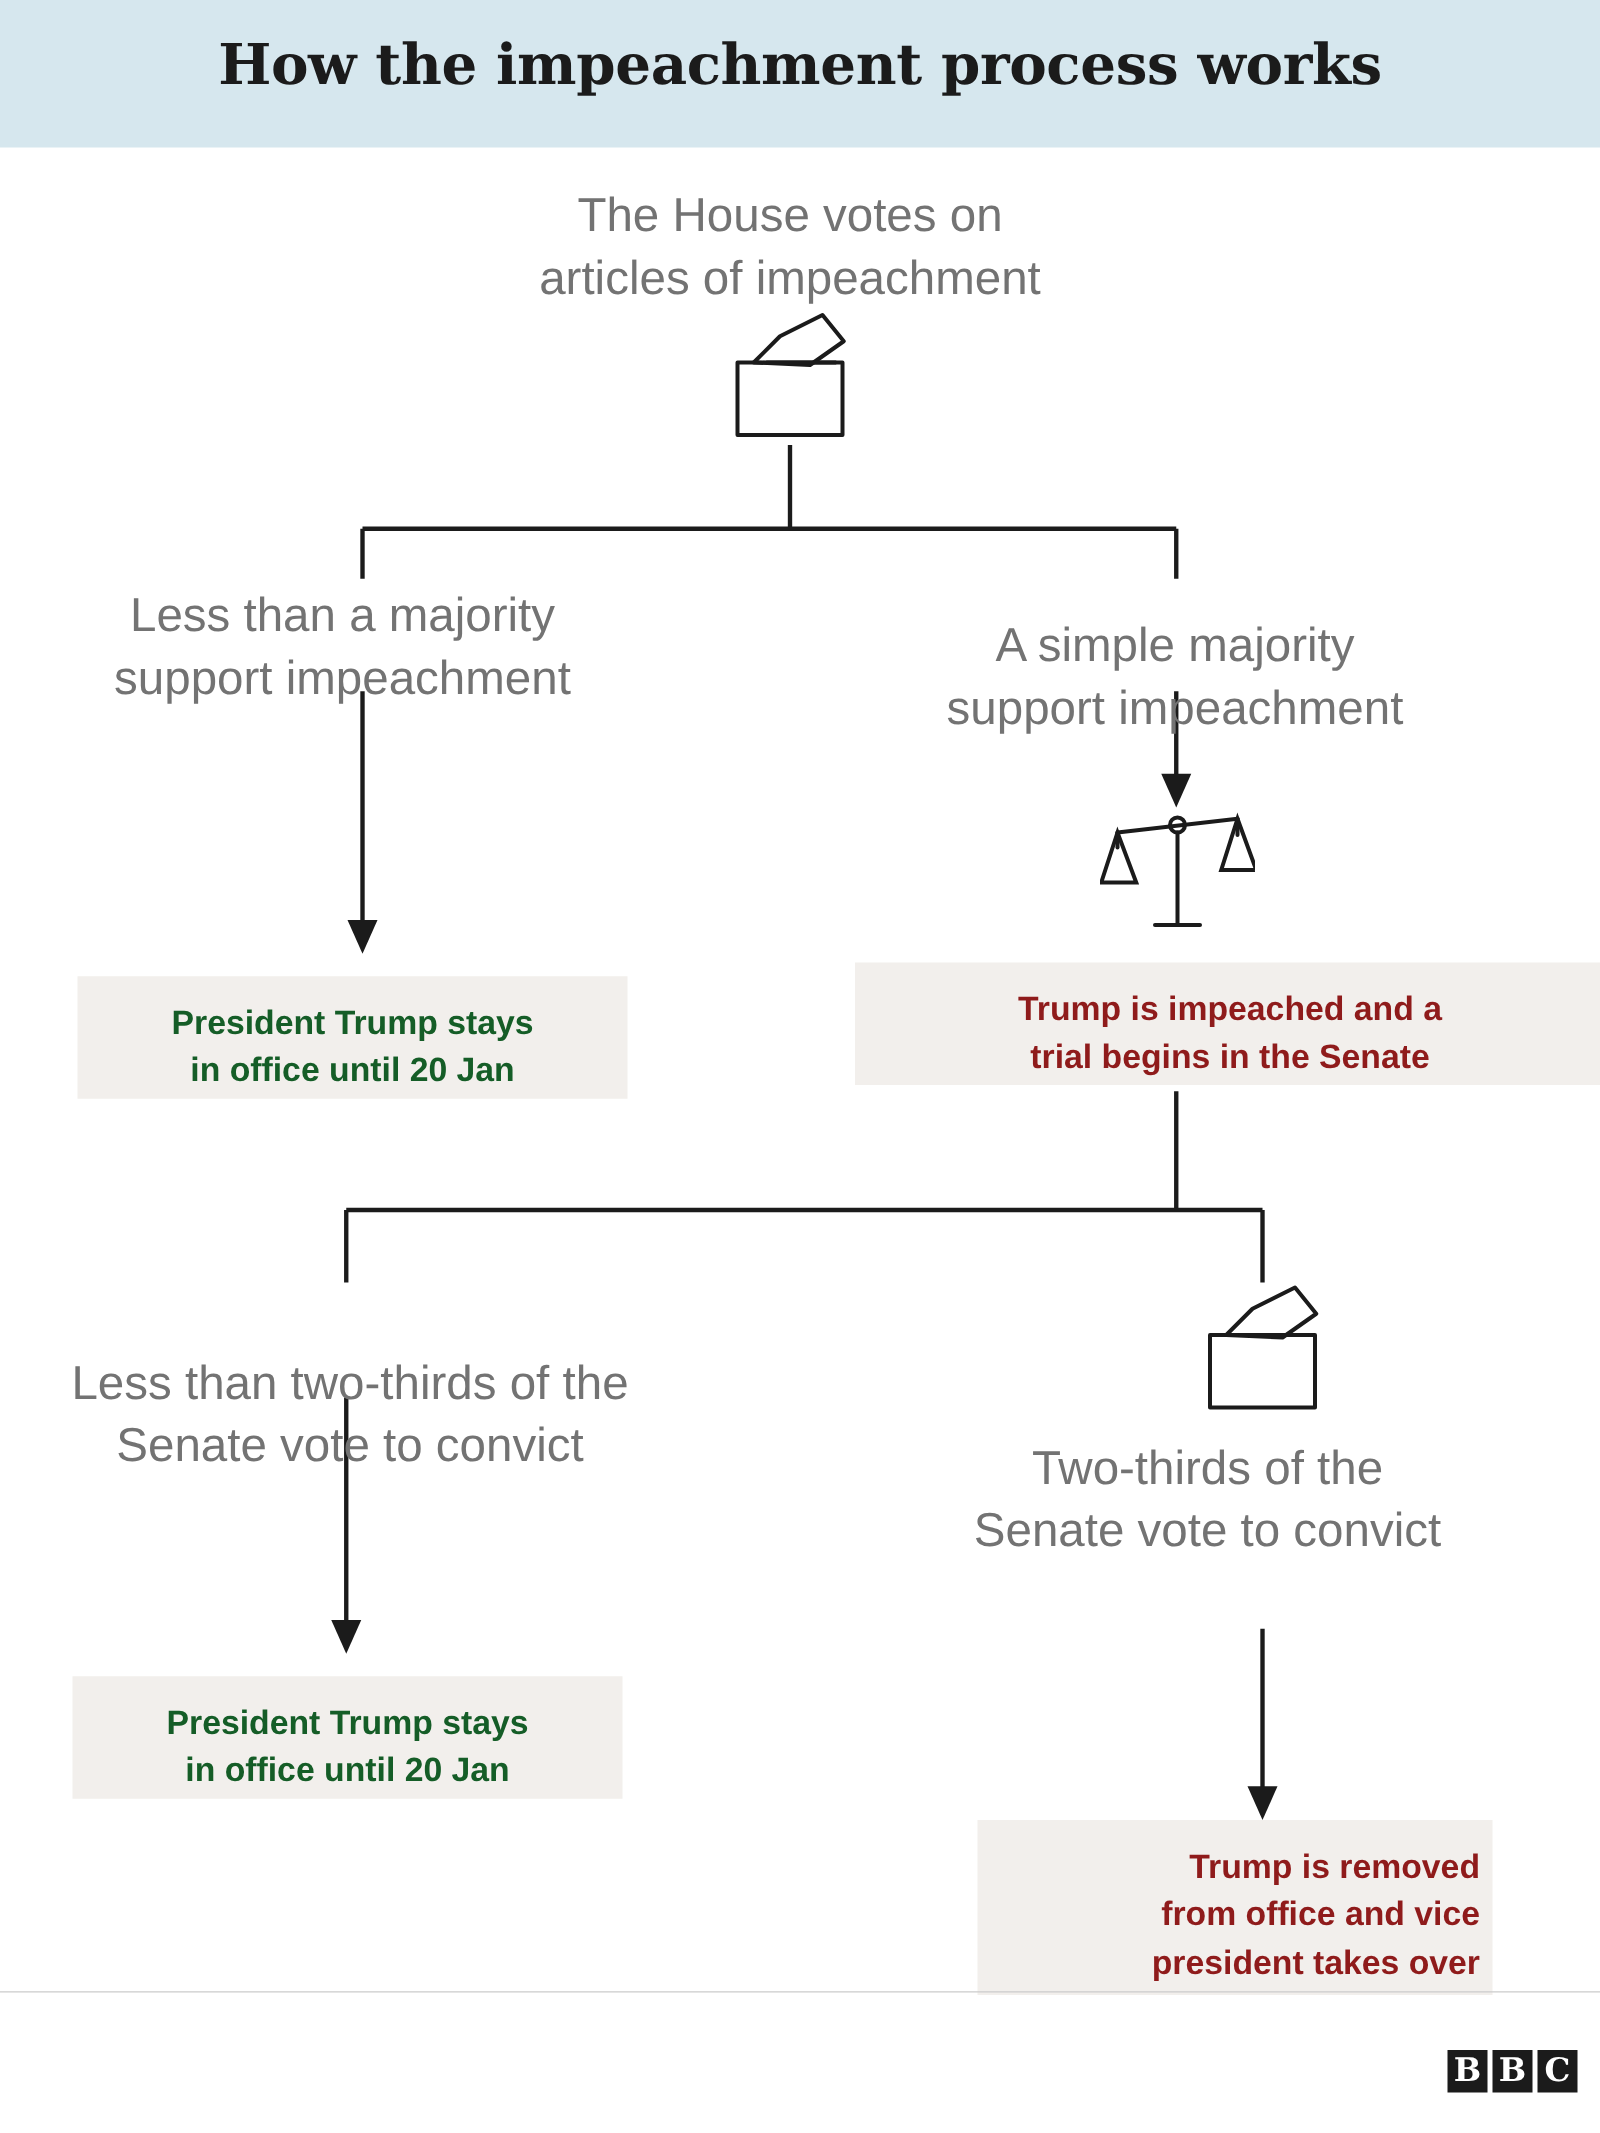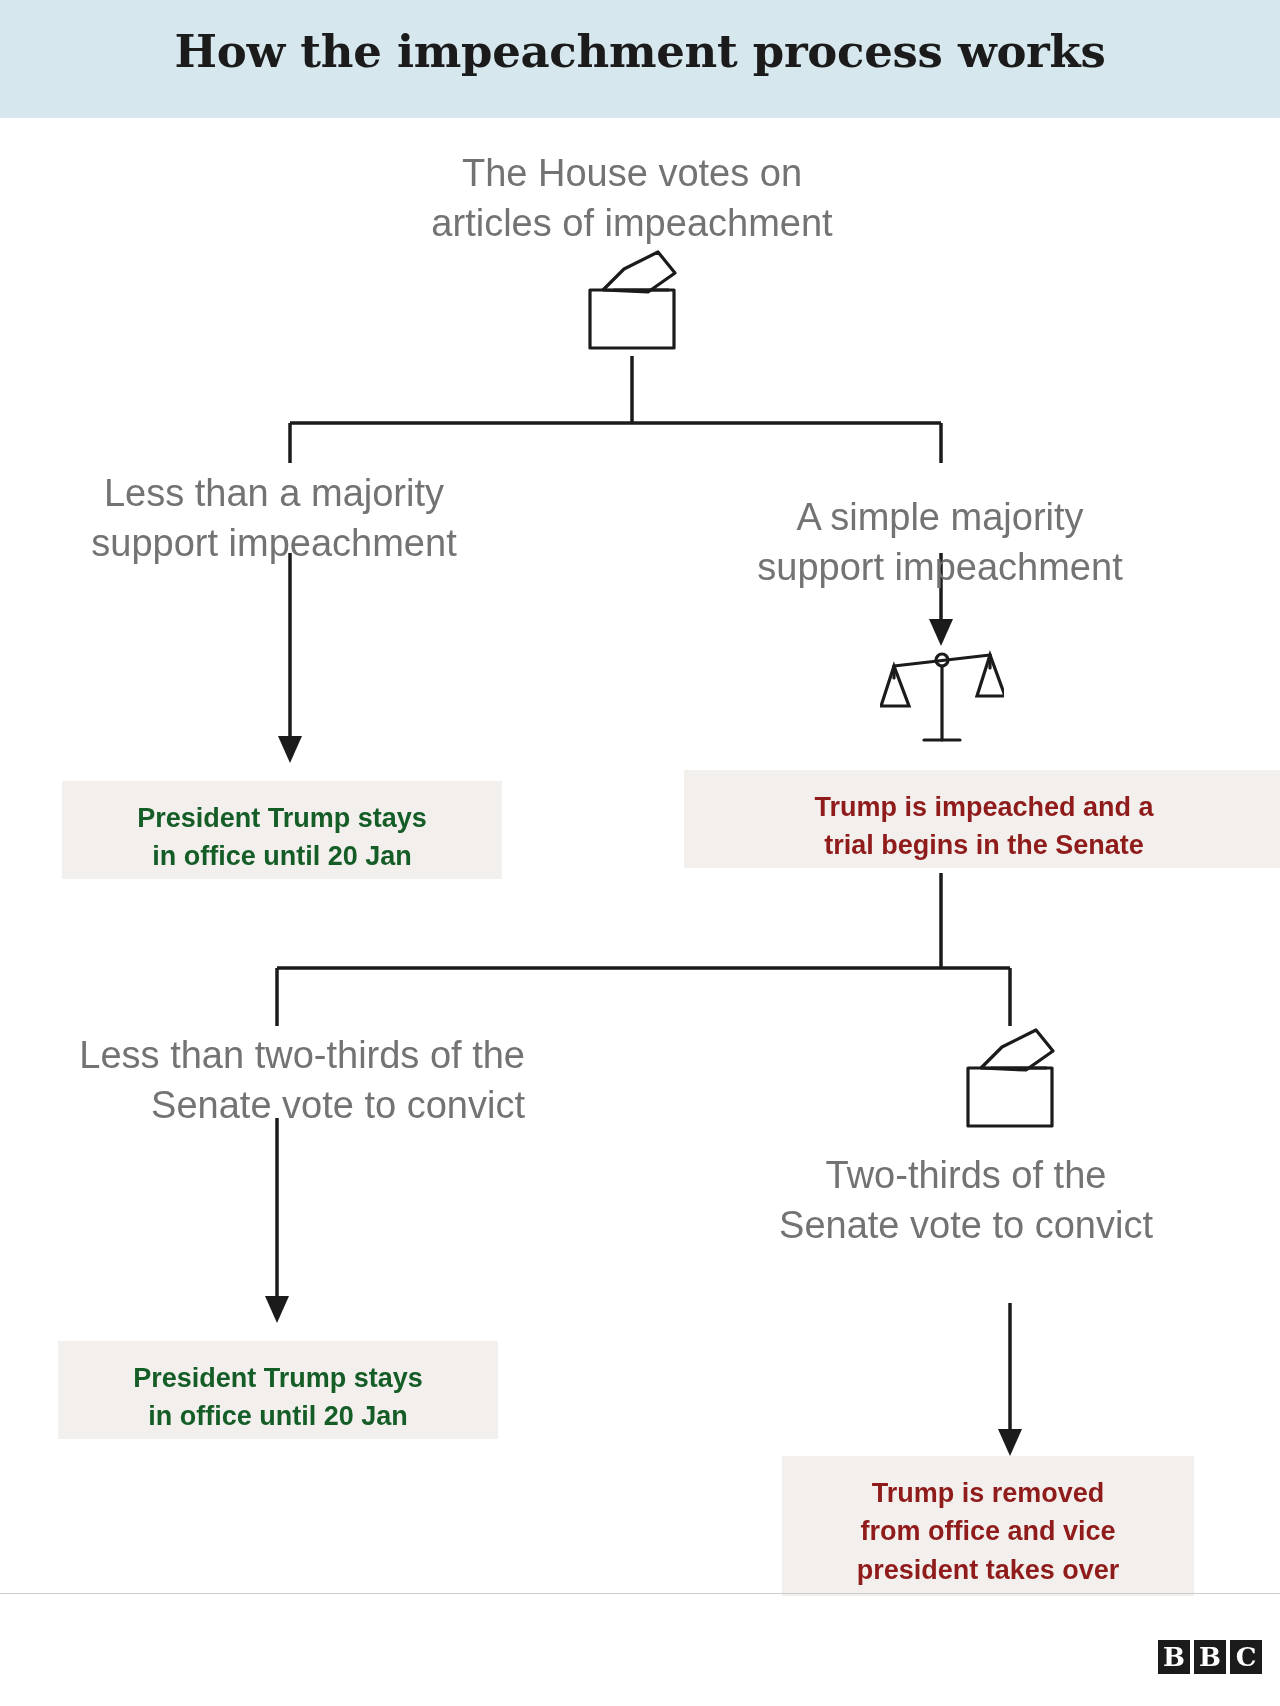--- a/index.html
+++ b/index.html
@@ -186,40 +186,40 @@
       </g>
     </svg>
   </div>
 
   <div class="outcome stay" style="left:62px; top:652px; width:440px; height:98px;">President Trump stays
 in office until 20 Jan</div>
 
   <div class="outcome bad" style="left:684px; top:652px; width:600px; height:98px;">Trump is impeached and a
 trial begins in the Senate</div>
 
-  <div class="label" style="left:35px; top:912px; width:490px;text-align:right;">Less than two-thirds of the
+  <div class="label" style="left:35px; top:964px; width:490px;">Less than two-thirds of the
 Senate vote to convict</div>
 
   <div class="icon" style="left:950px; top:900px; width:120px; height:118px;">
     <svg viewBox="0 0 120 118" width="120" height="118">
       <g fill="none" stroke="#1b1b1b" stroke-width="3.2" stroke-linejoin="round">
         <rect x="18" y="50" width="84" height="58"></rect>
         <polygon points="31,50 52,29 86,12 103,33 76,52"></polygon>
         <line x1="41" y1="50" x2="97" y2="50"></line>
       </g>
     </svg>
   </div>
 
   <div class="label" style="left:716px; top:1032px; width:500px;">Two-thirds of the
 Senate vote to convict</div>
 
   <div class="outcome stay" style="left:58px; top:1212px; width:440px; height:98px;">President Trump stays
 in office until 20 Jan</div>
 
-  <div class="outcome bad" style="left:782px; top:1338px; width:412px; height:140px;">Trump is removed
+  <div class="outcome bad" style="left:782px; top:1338px; width:412px; height:140px;text-align:right;">Trump is removed
 from office and vice
 president takes over</div>
 
 </div>
 
 <div class="footer-rule"></div>
 <div class="bbc-logo">
   <span>B</span>
   <span>B</span>
   <span>C</span>

